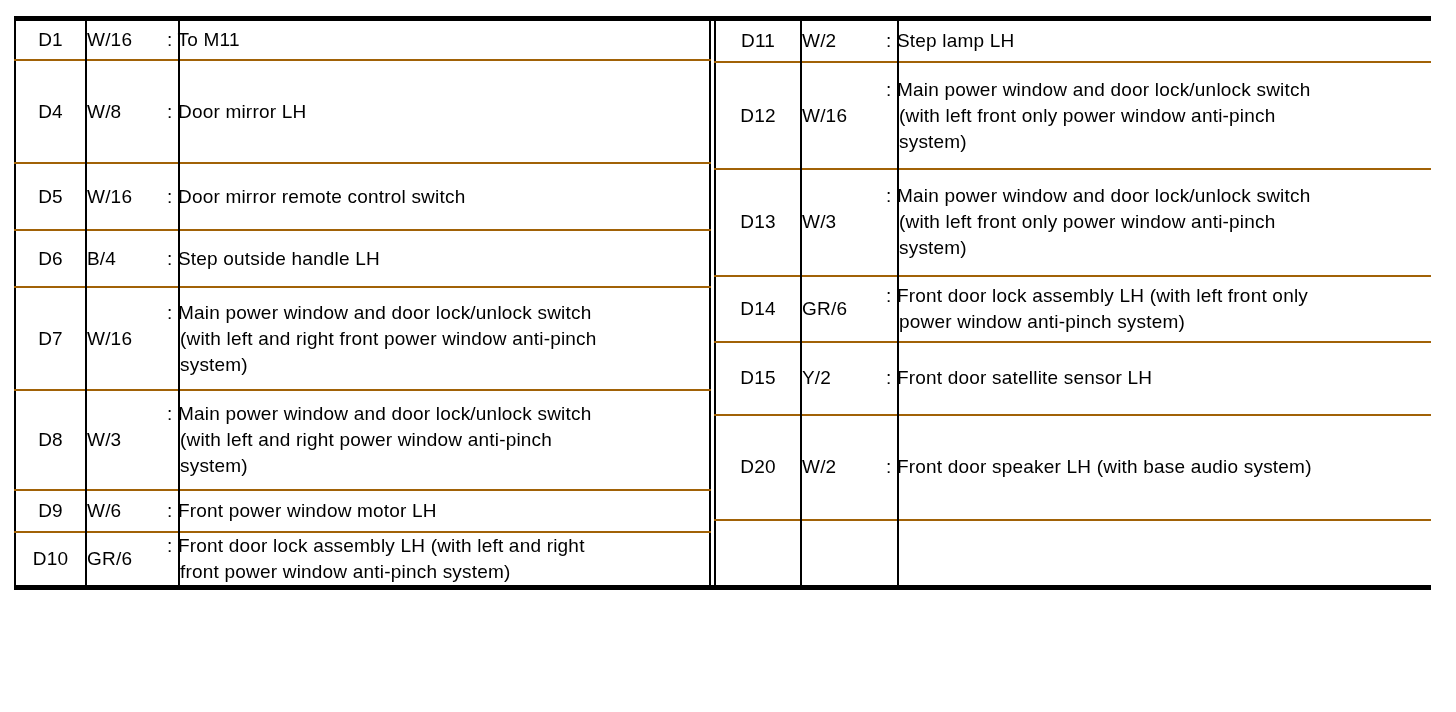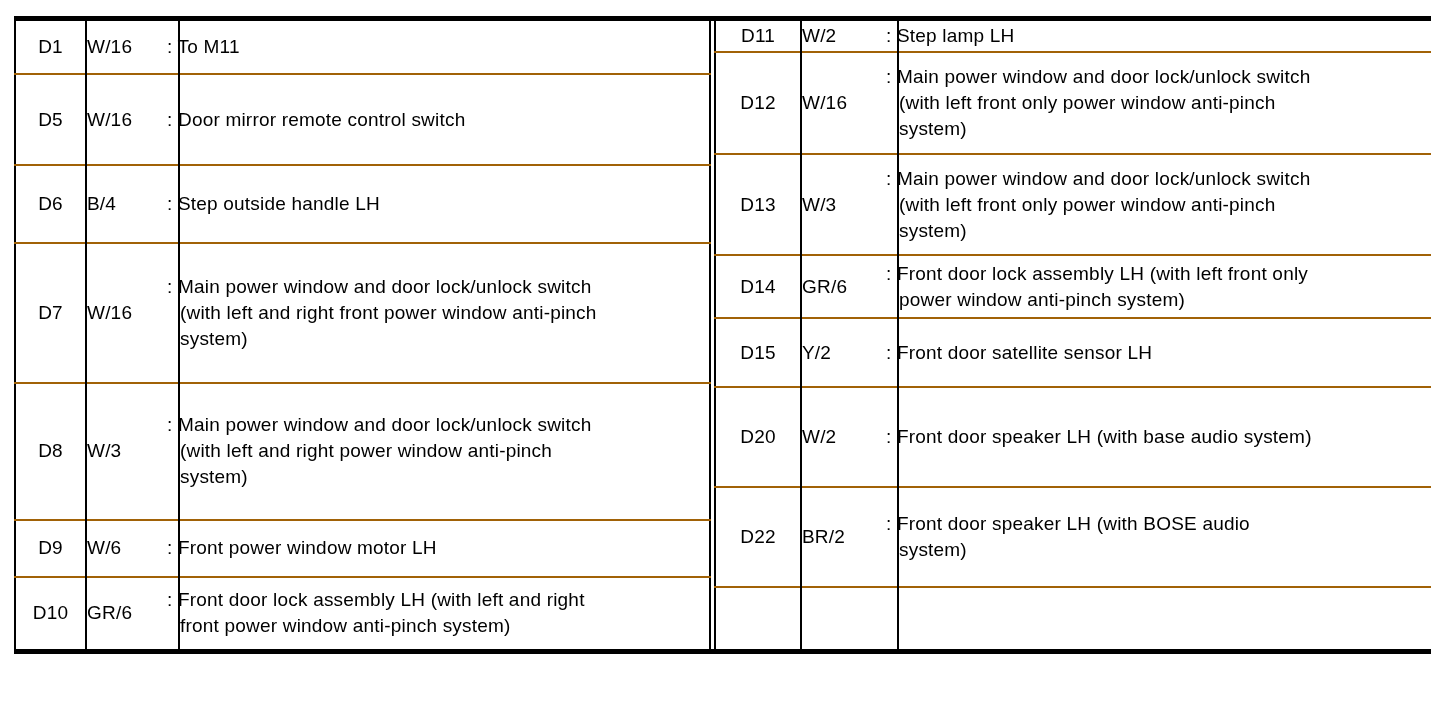--- a/index.html
+++ b/index.html
@@ -71,20 +71,25 @@
         <col style="width:71px">
         <col style="width:93px">
         <col>
       </colgroup>
     <tbody>
       <tr style="height:39px">
           <td class="c-id">D1</td>
           <td class="c-code">W/16</td>
           <td class="c-desc">: To M11</td>
         </tr>
+      <tr style="height:103px">
+          <td class="c-id">D4</td>
+          <td class="c-code">W/8</td>
+          <td class="c-desc">: Door mirror LH</td>
+        </tr>
       <tr style="height:67px">
           <td class="c-id">D5</td>
           <td class="c-code">W/16</td>
           <td class="c-desc">: Door mirror remote control switch</td>
         </tr>
       <tr style="height:57px">
           <td class="c-id">D6</td>
           <td class="c-code">B/4</td>
           <td class="c-desc">: Step outside handle LH</td>
         </tr>
@@ -116,21 +121,21 @@
     </tbody>
   </table>
 
   <table class="conn right">
     <colgroup>
         <col style="width:86px">
         <col style="width:97px">
         <col>
       </colgroup>
     <tbody>
-      <tr style="height:31px">
+      <tr style="height:39px">
           <td class="c-id">D11</td>
           <td class="c-code">W/2</td>
           <td class="c-desc">: Step lamp LH</td>
         </tr>
       <tr style="height:102px">
           <td class="c-id">D12</td>
           <td class="c-code">W/16</td>
           <td class="c-desc">: Main power window and door lock/unlock switch
 (with left front only power window anti-pinch
 system)</td>
@@ -151,26 +156,20 @@
       <tr style="height:69px">
           <td class="c-id">D15</td>
           <td class="c-code">Y/2</td>
           <td class="c-desc">: Front door satellite sensor LH</td>
         </tr>
       <tr style="height:100px">
           <td class="c-id">D20</td>
           <td class="c-code">W/2</td>
           <td class="c-desc">: Front door speaker LH (with base audio system)</td>
         </tr>
-      <tr style="height:100px">
-          <td class="c-id">D22</td>
-          <td class="c-code">BR/2</td>
-          <td class="c-desc">: Front door speaker LH (with BOSE audio
-system)</td>
-        </tr>
       <tr style="height:62px">
           <td class="c-id"></td>
           <td class="c-code"></td>
           <td class="c-desc"></td>
         </tr>
     </tbody>
   </table>
 
 </div>
 

